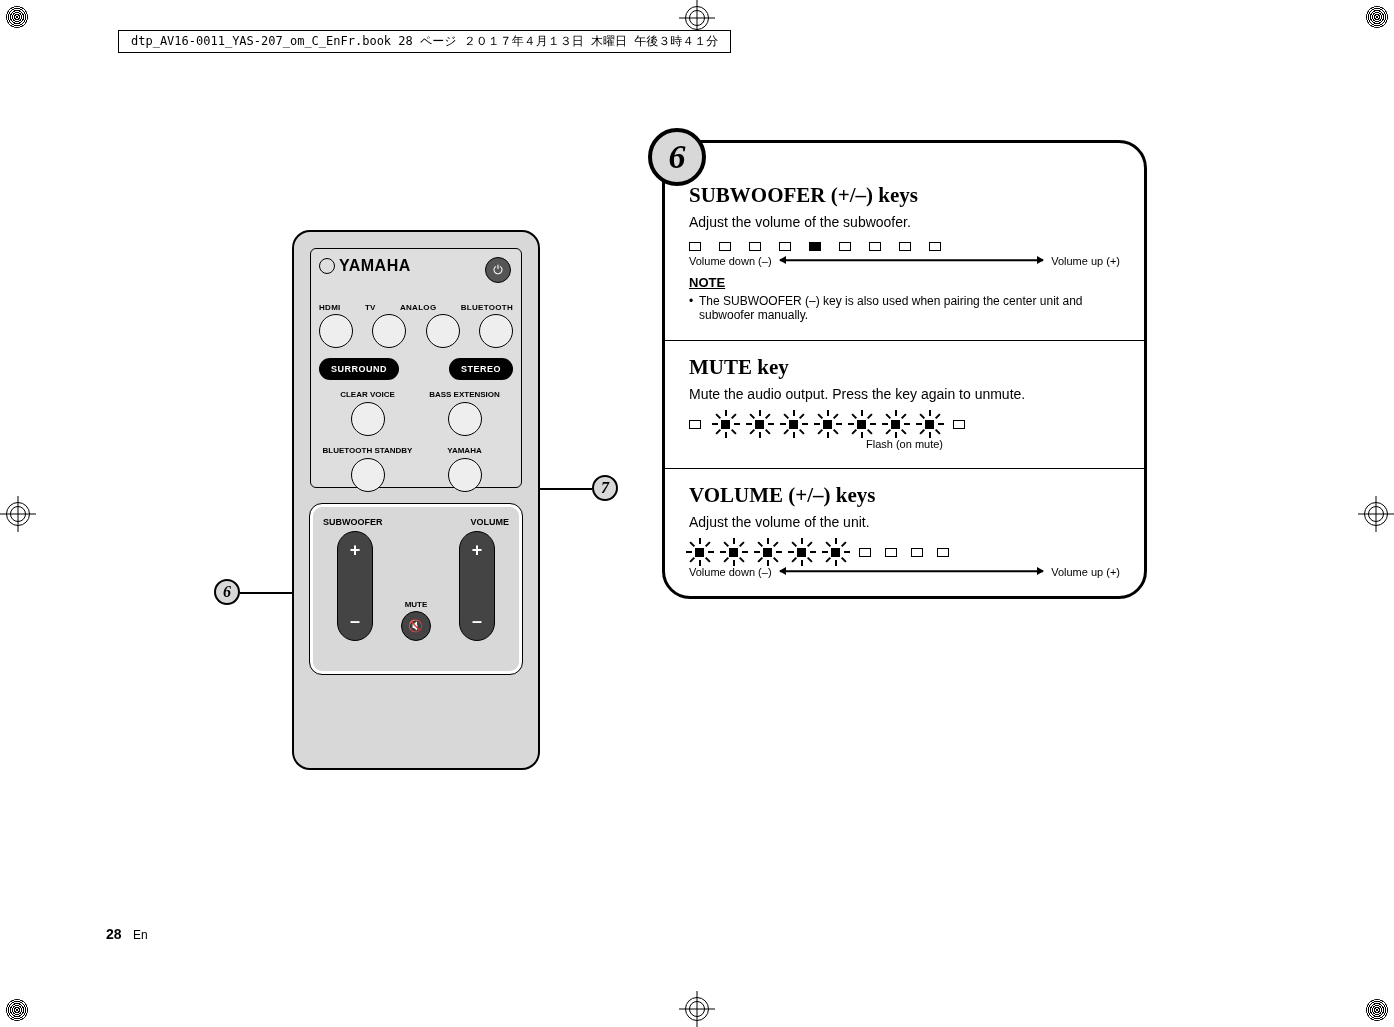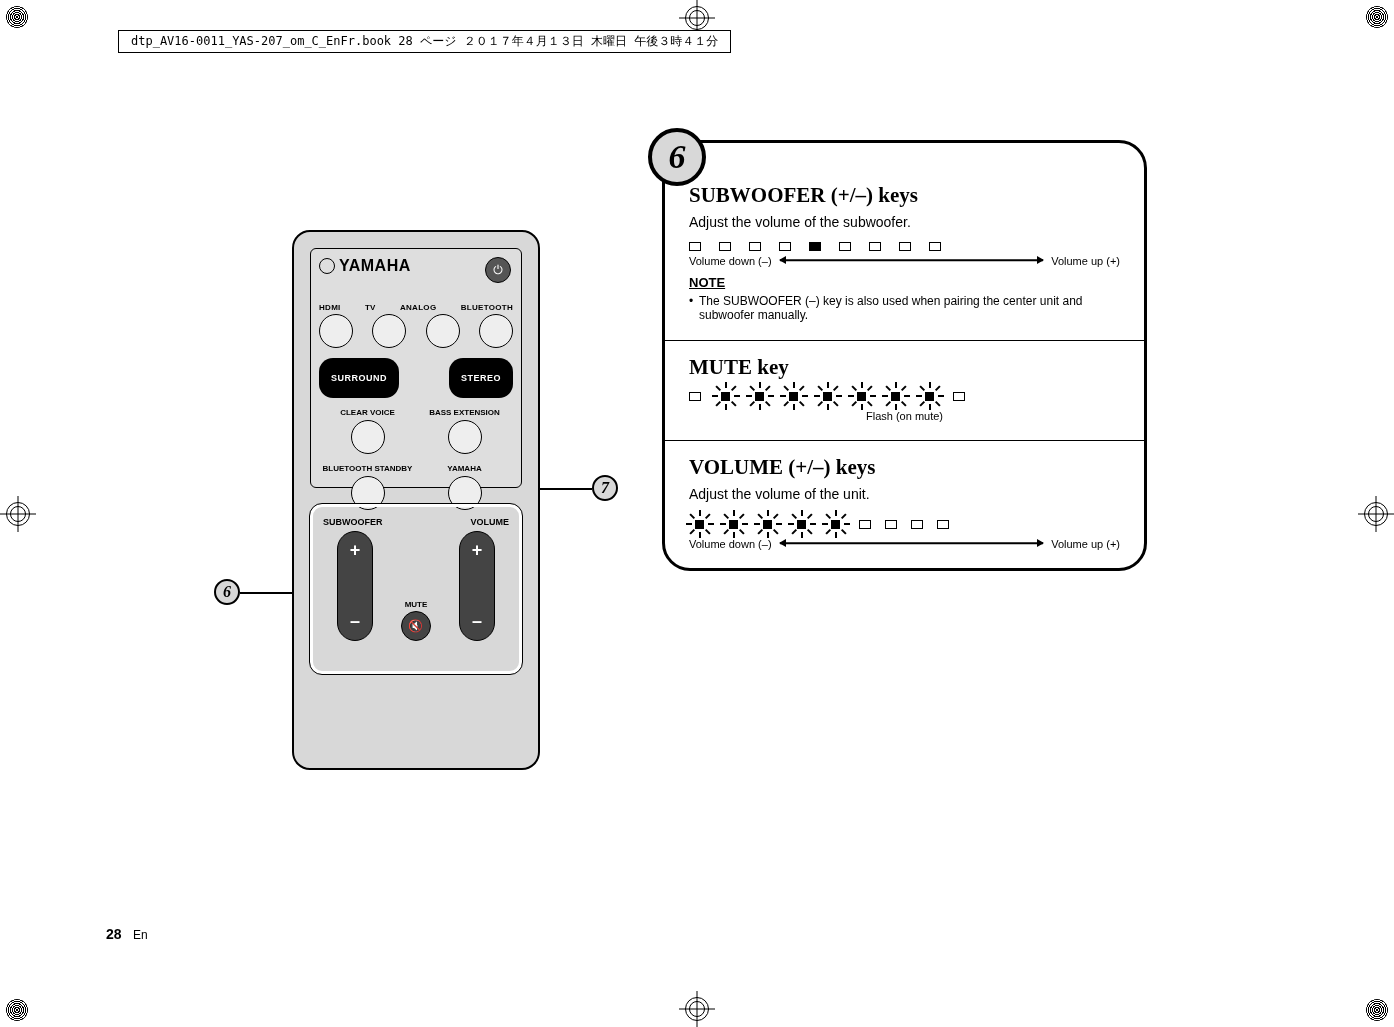--- a/index.html
+++ b/index.html
@@ -30,21 +30,21 @@
   
   .remote-wrap{position:absolute;left:292px;top:230px;width:248px;height:500px}
   .remote{width:248px;height:540px;border:2px solid #000;border-radius:18px;background:#d8d8d8;position:relative;padding:16px}
   .remote .inner-top{border:1px solid #000;border-radius:6px;height:240px;padding:8px;position:relative;background:#dedede}
   .brand{font-family:Arial;font-weight:900;font-size:16px;letter-spacing:.5px;display:flex;align-items:center;gap:4px}
   .brand::before{content:"";width:14px;height:14px;border:1.5px solid #000;border-radius:50%;display:inline-block;position:relative}
   .pwr{position:absolute;right:10px;top:8px;width:26px;height:26px;border-radius:50%;background:#555;border:1px solid #000;display:flex;align-items:center;justify-content:center;color:#fff;font-size:12px}
   .rowlbl{display:flex;justify-content:space-between;font-size:8px;font-weight:700;letter-spacing:.3px;margin-top:8px}
   .rowbtn{display:flex;justify-content:space-between;margin-top:2px}
   .rbtn{width:34px;height:34px;border:1.5px solid #000;border-radius:50%;background:#eee}
-  .pill{display:inline-block;border-radius:14px;background:#000;color:#fff;font-size:9px;font-weight:700;padding:15px 12px;letter-spacing:.5px}
+  .pill{display:inline-block;border-radius:14px;background:#000;color:#fff;font-size:9px;font-weight:700;padding:6px 12px;letter-spacing:.5px}
   .pillrow{display:flex;justify-content:space-between;margin-top:10px}
   .mid{display:flex;justify-content:flex-start;margin-top:10px}
   .midcol{flex:1;text-align:center}
   .midlbl{font-size:8px;font-weight:700;margin-bottom:3px}
   .midbtn{width:34px;height:34px;border:1.5px solid #000;border-radius:50%;background:#eee;margin:0 auto}
 
   .remote .sec6{border:3px solid #fff;outline:1px solid #000;border-radius:12px;margin-top:16px;padding:10px;position:relative;height:170px}
   .sec6 .coltop{display:flex;justify-content:space-between;font-size:9px;font-weight:700}
   .vcol{display:flex;justify-content:space-around;margin-top:4px}
   .rock{width:36px;height:110px;border:1.5px solid #000;border-radius:18px;background:#444;display:flex;flex-direction:column;align-items:center;justify-content:space-between;color:#fff;padding:8px 0;font-size:18px;font-weight:700}
@@ -205,20 +205,21 @@
       <span class="dblarrow">
           <span class="al"></span>
         </span>
       <span>Volume up (+)</span>
     </div>
     <div class="note">NOTE</div>
     <div class="noteli">The SUBWOOFER (–) key is also used when pairing the center unit and subwoofer manually.</div>
   </div>
   <div class="sec">
     <div class="h">MUTE key</div>
+    <div class="p">Mute the audio output. Press the key again to unmute.</div>
     <div class="ledrow" style="gap:14px">
       <div class="led" style="margin-top:6px"></div>
       <div class="flash">
           <div class="c"></div>
           <div class="ray r1"></div>
           <div class="ray r2"></div>
           <div class="ray r3"></div>
           <div class="ray r4"></div>
           <div class="ray r5"></div>
           <div class="ray r6"></div>

